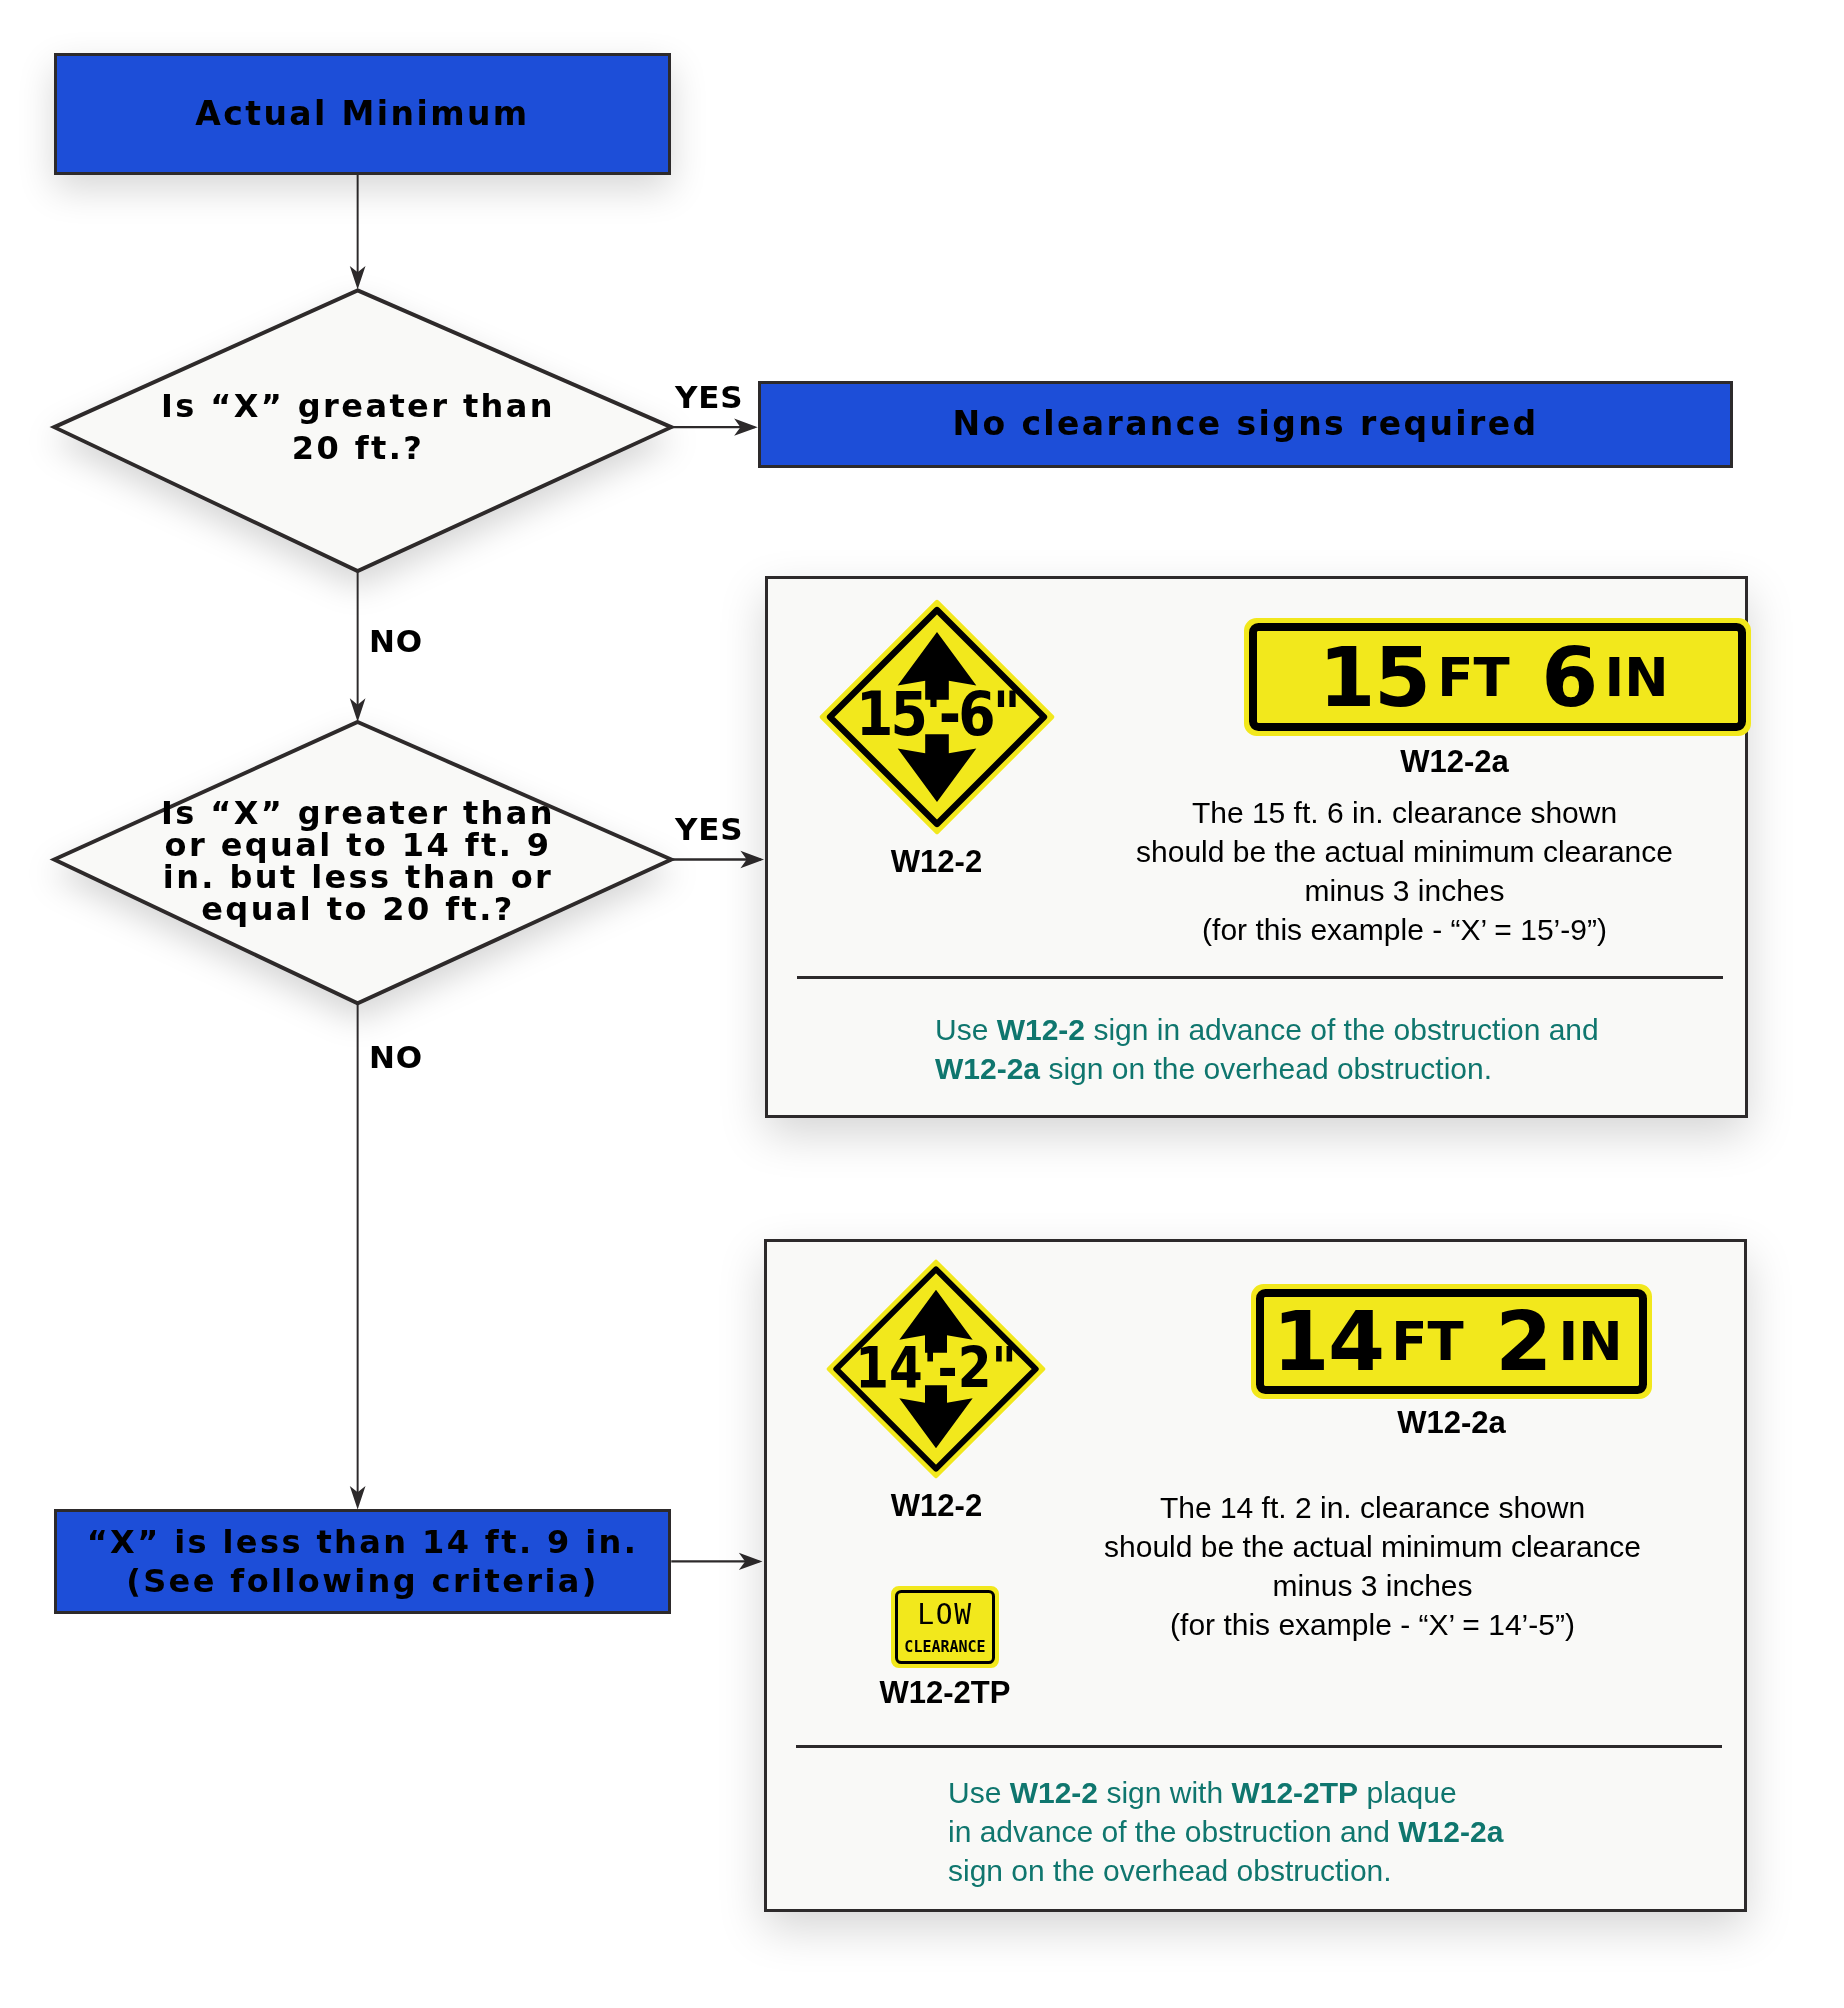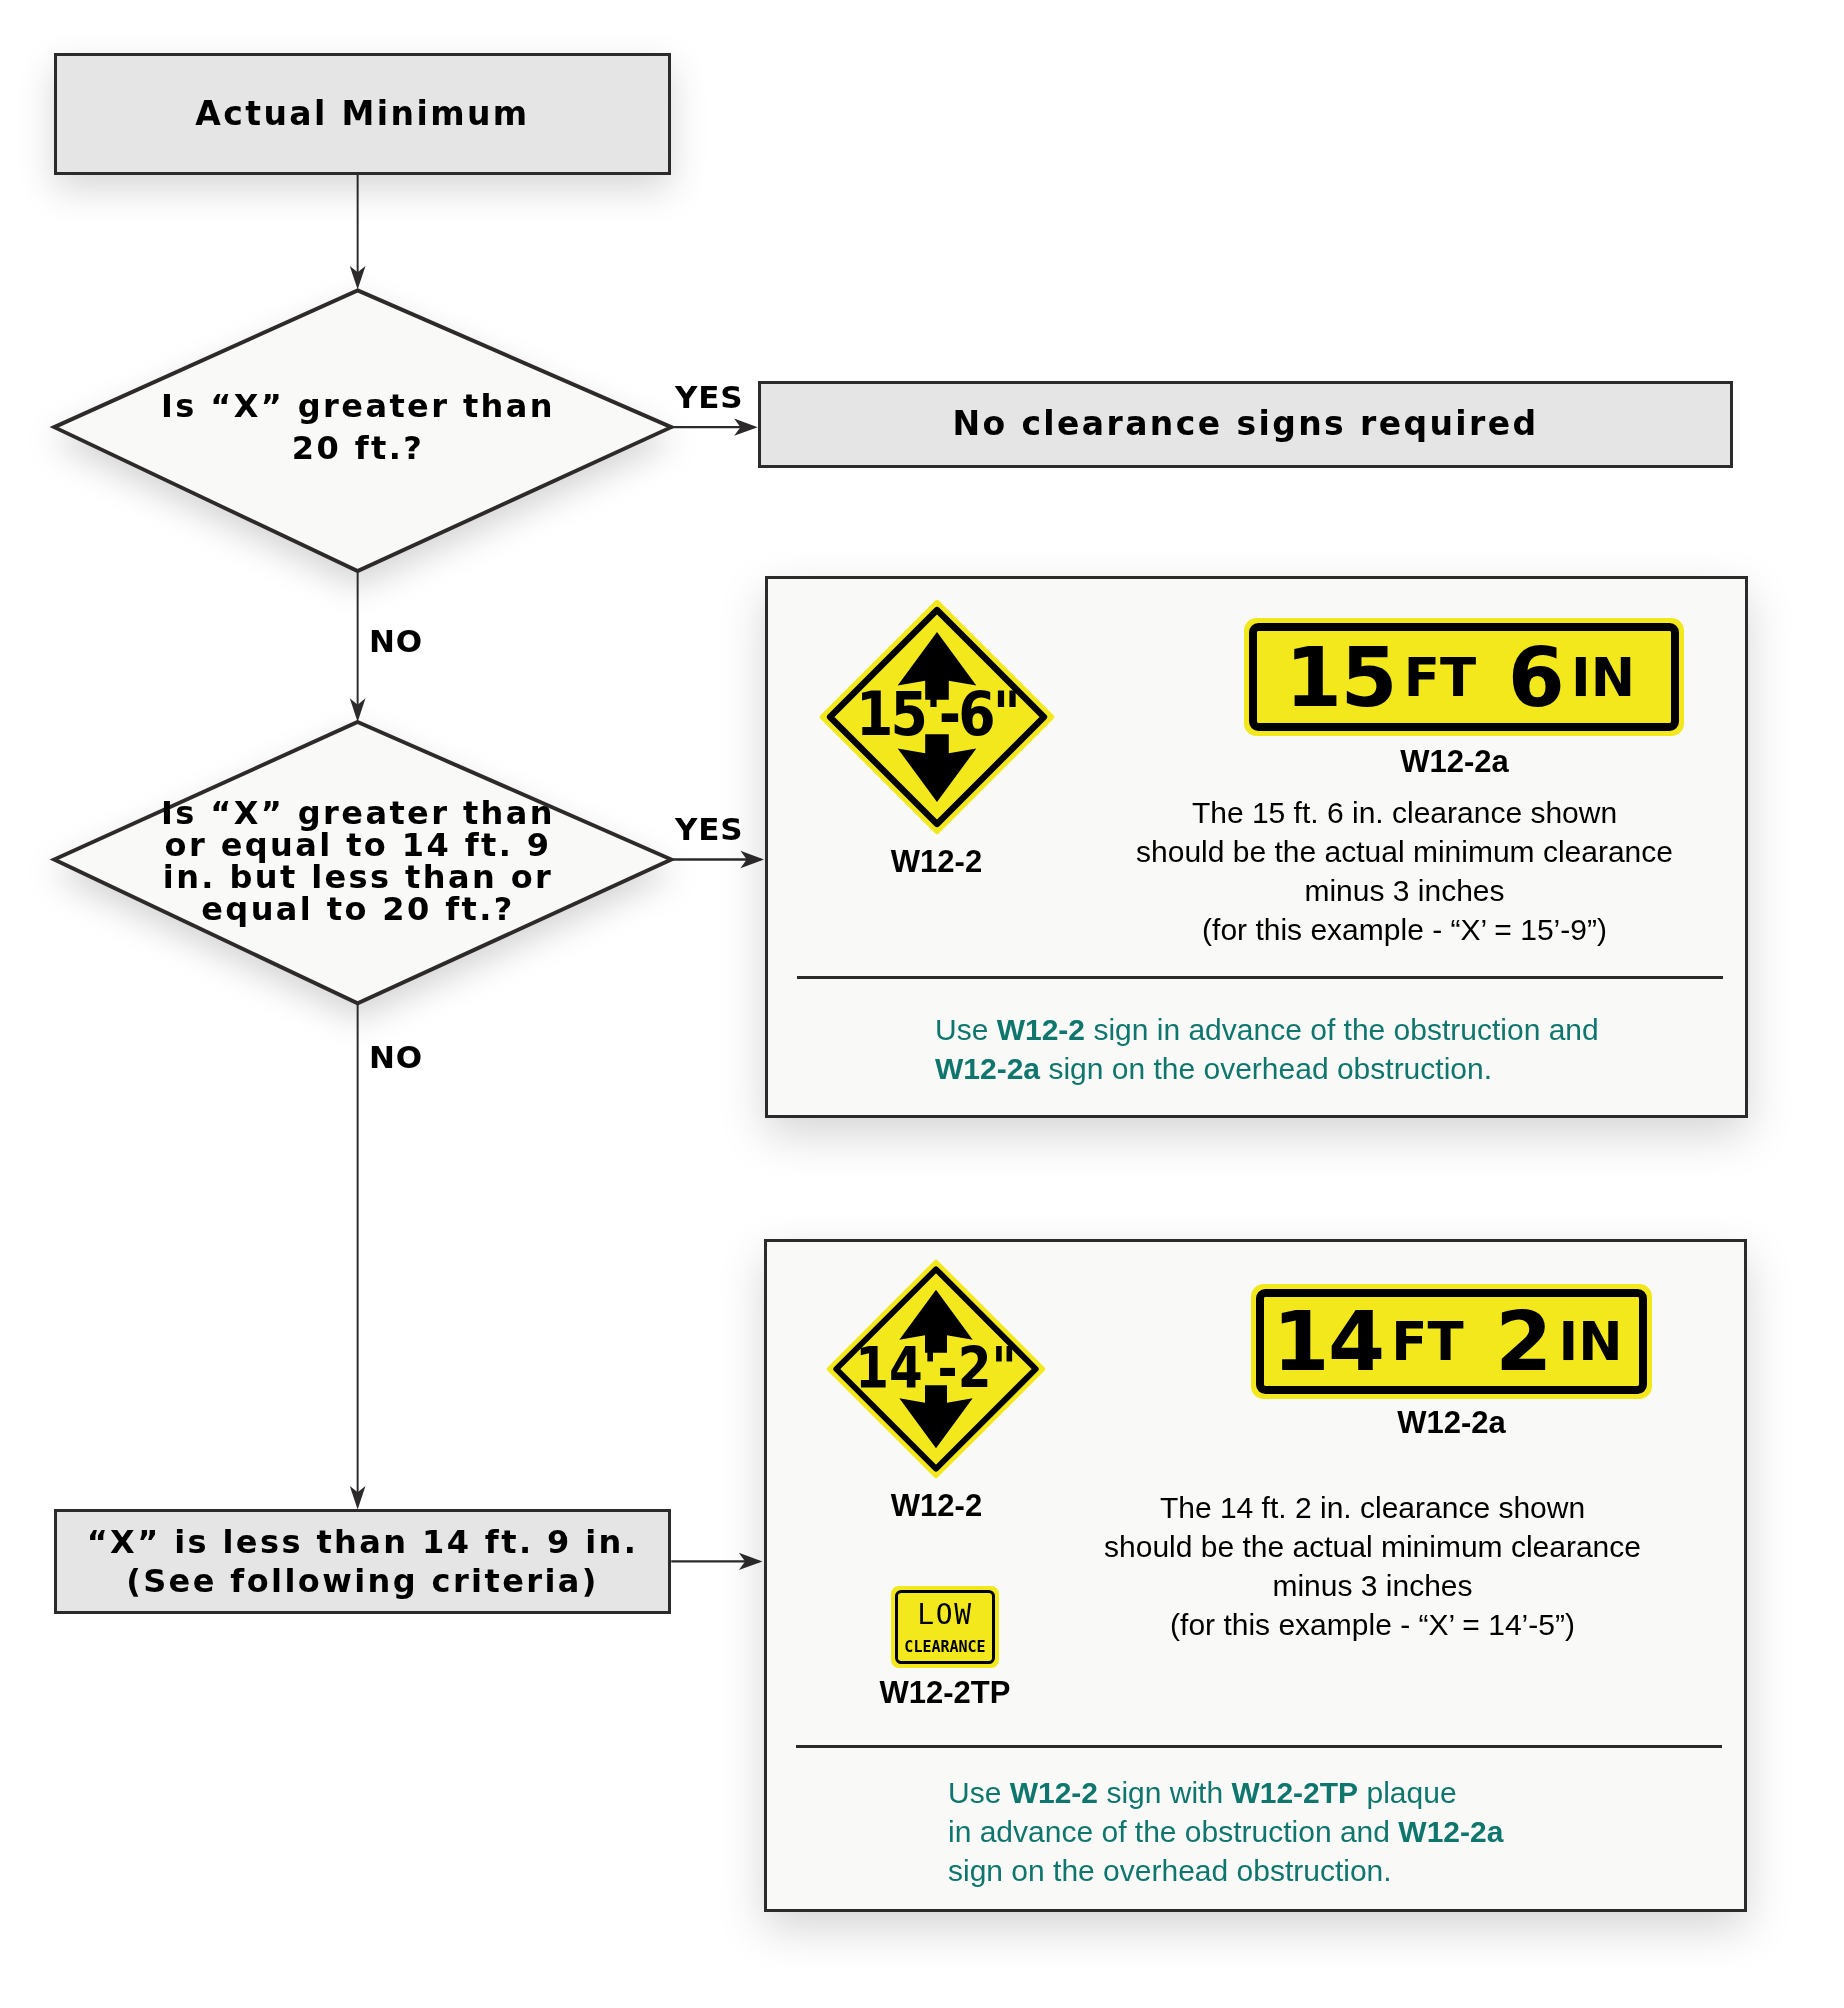--- a/index.html
+++ b/index.html
@@ -1,20 +1,20 @@
 <!DOCTYPE html>
 <html style="font-size:12.6px"><head>
 <meta charset="utf-8">
 <style>
   html, body { margin: 0; padding: 0; background: #ffffff; }
   body { width: 1844px; height: 2009px; position: relative; overflow: hidden; }
   .abs { position: absolute; }
   .box {
     position: absolute; box-sizing: border-box;
-    background: #e5e5e5; border: 3.1px solid #2d2a2b;
+    background: #1d4ed8; border: 3.1px solid #2d2a2b;
     box-shadow: 0 14px 35px rgba(0,0,0,0.16);
     display: flex; align-items: center; justify-content: center; text-align: center;
     font-family: "DejaVu Sans", sans-serif; font-weight: bold; color: #000;
   }
   .flow-text { font-family: "DejaVu Sans", sans-serif; font-weight: bold; color: #000;
     font-size: 33px; letter-spacing: 2.4px; line-height: 1.3; }
   .label { position: absolute; font-family: "DejaVu Sans", sans-serif; font-weight: bold;
     font-size: 31px; color: #000; letter-spacing: 0.8px; }
   .diamond-text { position: absolute; text-align: center; display: flex; align-items: center; justify-content: center; }
   .panel {
@@ -118,21 +118,21 @@
     <polygon points="150,4 296,150 150,296 4,150" fill="#f2e81c" stroke="#f2e81c" stroke-width="6" stroke-linejoin="round"></polygon>
     <polygon points="150,14 286,150 150,286 14,150" fill="none" stroke="#000" stroke-width="8" stroke-linejoin="round"></polygon>
 
     <polygon points="150,42 100,110 135,104 135,128 165,128 165,104 200,110" fill="#000"></polygon>
 
     <polygon points="150,258 100,190 135,196 135,172 165,172 165,196 200,190" fill="#000"></polygon>
     <text x="150" y="173" text-anchor="middle" font-family="DejaVu Sans, sans-serif" font-weight="bold" font-size="76" letter-spacing="-4" fill="#000" textLength="206" lengthAdjust="spacingAndGlyphs">15'-6"</text>
   </svg>
   <div class="sign-code" style="left:90px;top:265px;width:157px;">W12-2</div>
 
-  <div class="rect-sign" style="left:476px;top:39px;width:440px;height:118px;padding-left:16px;">
+  <div class="rect-sign" style="left:476px;top:39px;width:507px;height:118px;padding-left:16px;">
     <div class="inner">
       <span class="big">15</span>
       <span class="small">FT</span>
       <span class="big" style="margin-left:23.6px;">6</span>
       <span class="small">IN</span>
     </div>
   </div>
   <div class="sign-code" style="left:608px;top:165px;width:157px;">W12-2a</div>
 
   <div class="desc" style="left:322px;top:214px;width:629px;text-align:center;">

